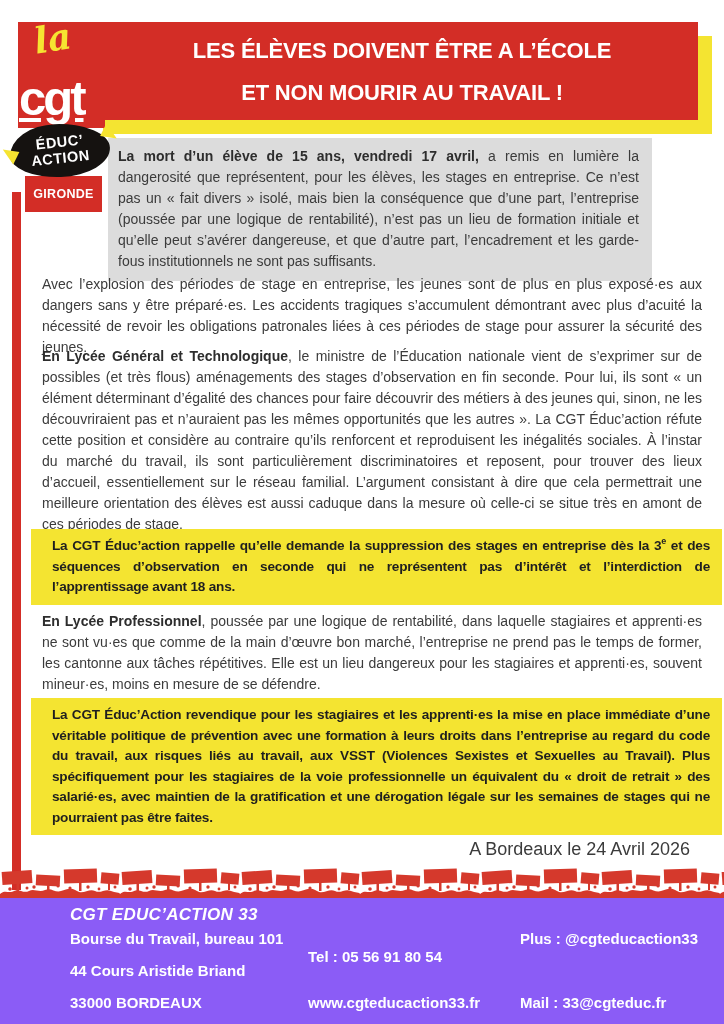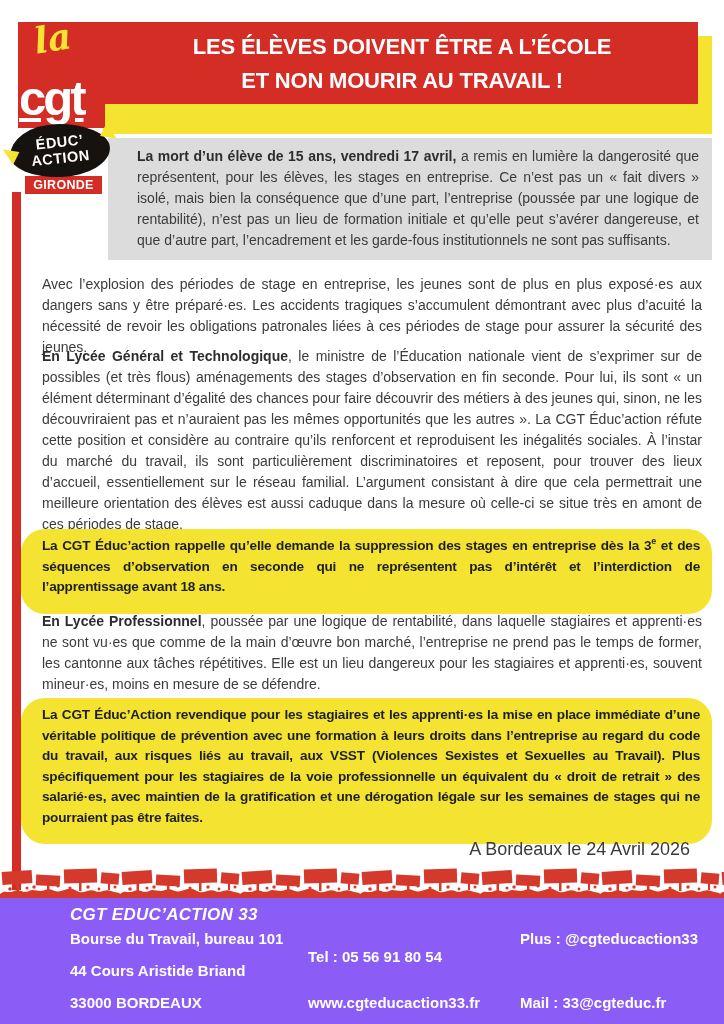--- a/index.html
+++ b/index.html
@@ -11,21 +11,21 @@
     overflow:hidden;
     font-family:"Liberation Sans","DejaVu Sans",sans-serif;
     color:#3b3b3b;
   }
   
   .yellow-shadow{
     position:absolute;left:103px;top:36px;width:609px;height:98px;
     background:#f4e431;
   }
   .banner{
-    position:absolute;left:18px;top:22px;width:680px;height:82px;
+    position:absolute;left:18px;top:22px;width:680px;height:98px;
     background:#d32d26;
     display:flex;flex-direction:column;justify-content:space-around;
     align-items:center;
     padding:8px 0 6px 88px;box-sizing:border-box;
   }
   .banner .title-line{
     color:#ffffff;font-weight:bold;font-size:22px;letter-spacing:-0.2px;
     white-space:nowrap;
   }
   
@@ -62,46 +62,45 @@
     position:absolute;left:-9px;top:22px;width:0;height:0;
     border-right:16px solid #f6e431;border-top:5px solid transparent;
     border-bottom:9px solid transparent;transform:rotate(28deg);
   }
   .badge-arrow-right{
     position:absolute;right:-9px;top:4px;width:0;height:0;
     border-left:16px solid #f6e431;border-top:9px solid transparent;
     border-bottom:5px solid transparent;transform:rotate(28deg);
   }
   .gironde{
-    position:absolute;left:25px;top:176px;width:77px;height:18px;
+    position:absolute;left:25px;top:176px;width:77px;height:36px;
     background:#d32d26;color:#ffffff;font-weight:bold;font-size:12.5px;
     display:flex;align-items:center;justify-content:center;
     letter-spacing:0.3px;z-index:2;
   }
   .left-bar{
     position:absolute;left:12px;top:192px;width:9px;height:698px;
     background:#d32d26;
   }
   
   .txt{
     font-size:14px;line-height:21px;text-align:justify;color:#3b3b3b;
   }
   .lead{font-weight:bold;color:#2d2d2d;}
   .intro-box{
-    position:absolute;left:108px;top:138px;width:604px;
-    background:#dcdcdc;padding:8px 13px 9px 29px;box-sizing:border-box;
+    position:absolute;left:108px;top:138px;width:544px;
+    background:#dcdcdc;padding:8px 13px 9px 10px;box-sizing:border-box;
   }
   .p-block{position:absolute;left:42px;width:660px;}
   .hl{
-    position:absolute;left:21px;width:691px;box-sizing:border-box;
-    background:#f4e431;padding:7px 12px 16px 21px;
+    position:absolute;left:31px;width:691px;box-sizing:border-box;
+    background:#f4e431;padding:7px 12px 7px 21px;
     font-weight:bold;color:#1f1f1f;
     font-size:13.6px;line-height:20.5px;letter-spacing:-0.2px;
     text-align:justify;
-    border-radius:24px;
   }
   .hl sup{font-size:9px;line-height:0;}
   .dateline{
     position:absolute;left:42px;top:839px;width:648px;
     text-align:right;font-size:18px;color:#3b3b3b;
   }
   
   .flags{
     position:absolute;left:0;top:868px;width:724px;height:30px;
   }

